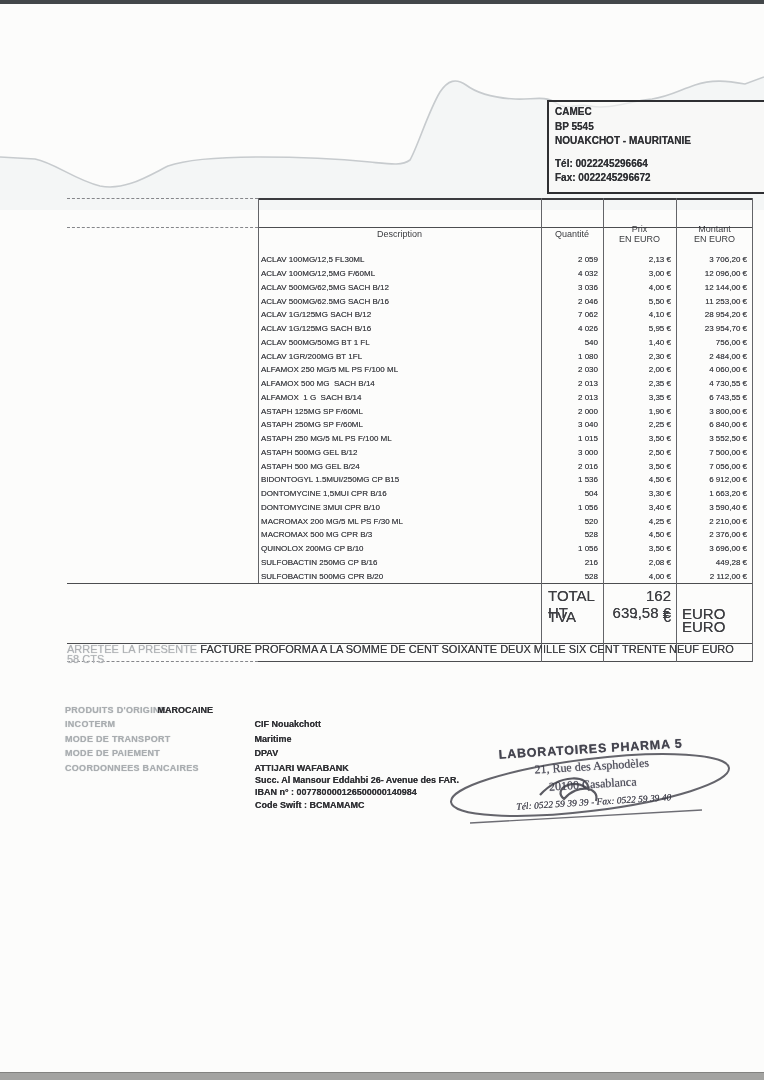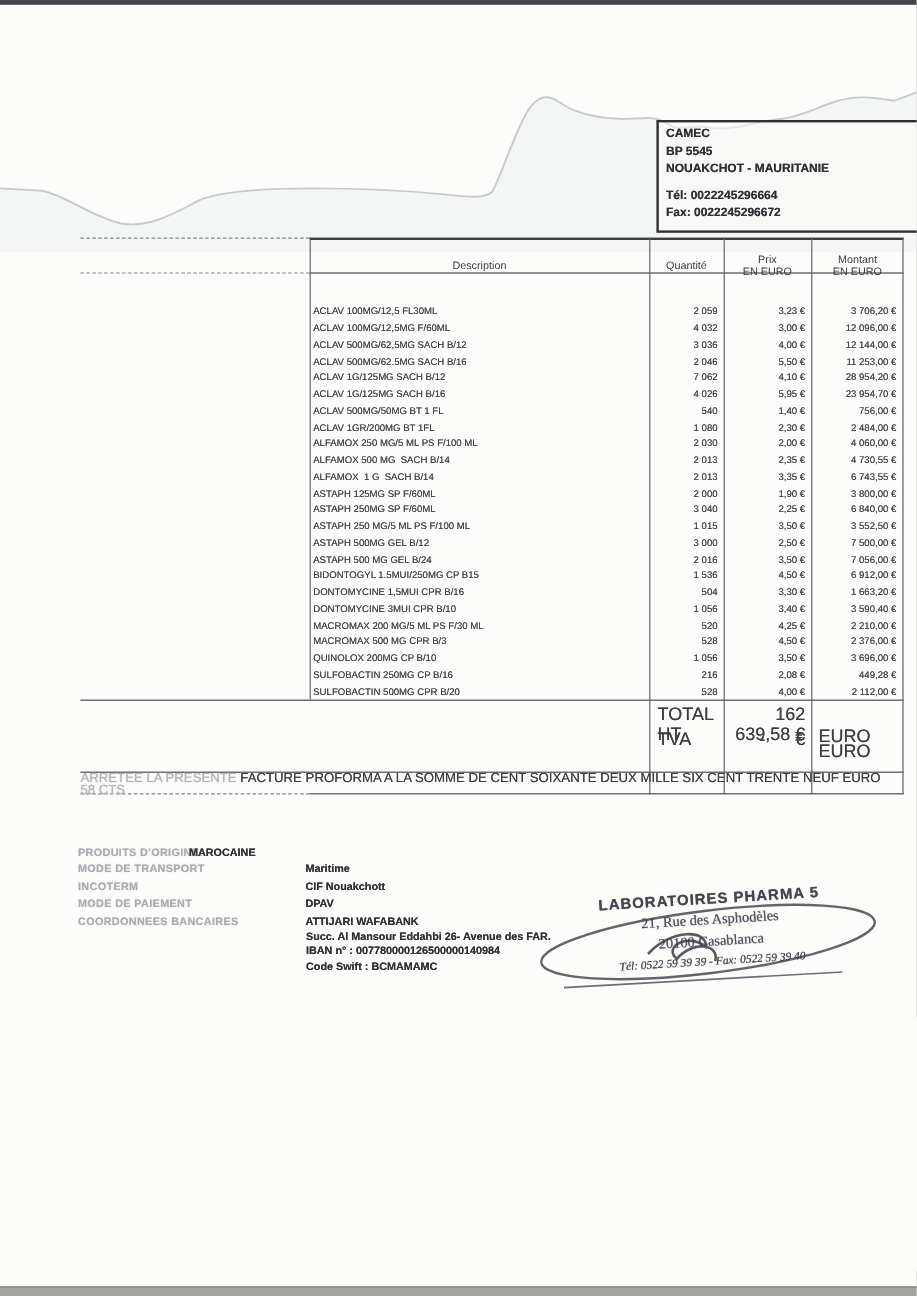--- a/index.html
+++ b/index.html
@@ -24,21 +24,21 @@
 
   
   .table{position:absolute;left:67px;top:198px;width:686px;height:464px;font-size:8px;}
   .hline{position:absolute;height:0;}
   .solid-strong{border-top:2px solid #3b3c3f;}
   .solid{border-top:1px solid #4c4d50;}
   .dashed{border-top:1px dashed #85868a;}
   .vline{position:absolute;width:0;border-left:1px solid #636468;}
 
   .thead{position:absolute;top:0;left:0;width:686px;height:30px;font-size:9px;color:#3a3b3f;}
-  .th{position:absolute;top:0;height:46px;display:flex;flex-direction:column;align-items:center;justify-content:center;line-height:10px;}
+  .th{position:absolute;top:13px;height:46px;display:flex;flex-direction:column;align-items:center;justify-content:center;line-height:10px;}
   .th-desc{left:191px;width:283px;}
   .th-qty{left:474px;width:62px;}
   .th-price{left:536px;width:73px;text-align:center;}
   .th-amount{left:609px;width:77px;}
 
   .tbody{position:absolute;top:55px;left:0;width:686px;}
   .row{display:flex;height:13.75px;align-items:center;color:#45464b;text-shadow:0 0 .5px #5c5d62;}
   .c-sp{width:191px;flex:none;}
   .c-desc{width:283px;flex:none;padding-left:3px;box-sizing:border-box;white-space:pre;overflow:hidden;}
   .c-qty{width:62px;flex:none;text-align:right;padding-right:5px;box-sizing:border-box;}
@@ -123,21 +123,21 @@
         <span>EN EURO</span>
       </div>
     </div>
 
     <div class="tbody">
 
         <div class="row">
           <span class="c-sp"></span>
           <span class="c-desc">ACLAV 100MG/12,5 FL30ML</span>
           <span class="c-qty">2 059</span>
-          <span class="c-price">3,23 €</span>
+          <span class="c-price">2,13 €</span>
           <span class="c-amount">3 706,20 €</span>
         </div>
 
         <div class="row">
           <span class="c-sp"></span>
           <span class="c-desc">ACLAV 100MG/12,5MG F/60ML</span>
           <span class="c-qty">4 032</span>
           <span class="c-price">3,00 €</span>
           <span class="c-amount">12 096,00 €</span>
         </div>
@@ -341,27 +341,27 @@
   </div>
 
   <div class="footer">
     <div class="f-row">
       <span class="f-label short">PRODUITS D'ORIGINE:</span>
       <span class="f-value">MAROCAINE</span>
     </div>
     <div>
 
         <div class="f-row gap">
+          <span class="f-label">INCOTERM</span>
+          <span class="f-value">CIF Nouakchott</span>
+        </div>
+
+        <div class="f-row gap">
           <span class="f-label">MODE DE TRANSPORT</span>
           <span class="f-value">Maritime</span>
-        </div>
-
-        <div class="f-row gap">
-          <span class="f-label">INCOTERM</span>
-          <span class="f-value">CIF Nouakchott</span>
         </div>
 
         <div class="f-row gap">
           <span class="f-label">MODE DE PAIEMENT</span>
           <span class="f-value">DPAV</span>
         </div>
 
         <div class="f-row gap">
           <span class="f-label">COORDONNEES BANCAIRES</span>
           <span class="f-value">ATTIJARI WAFABANK</span>

